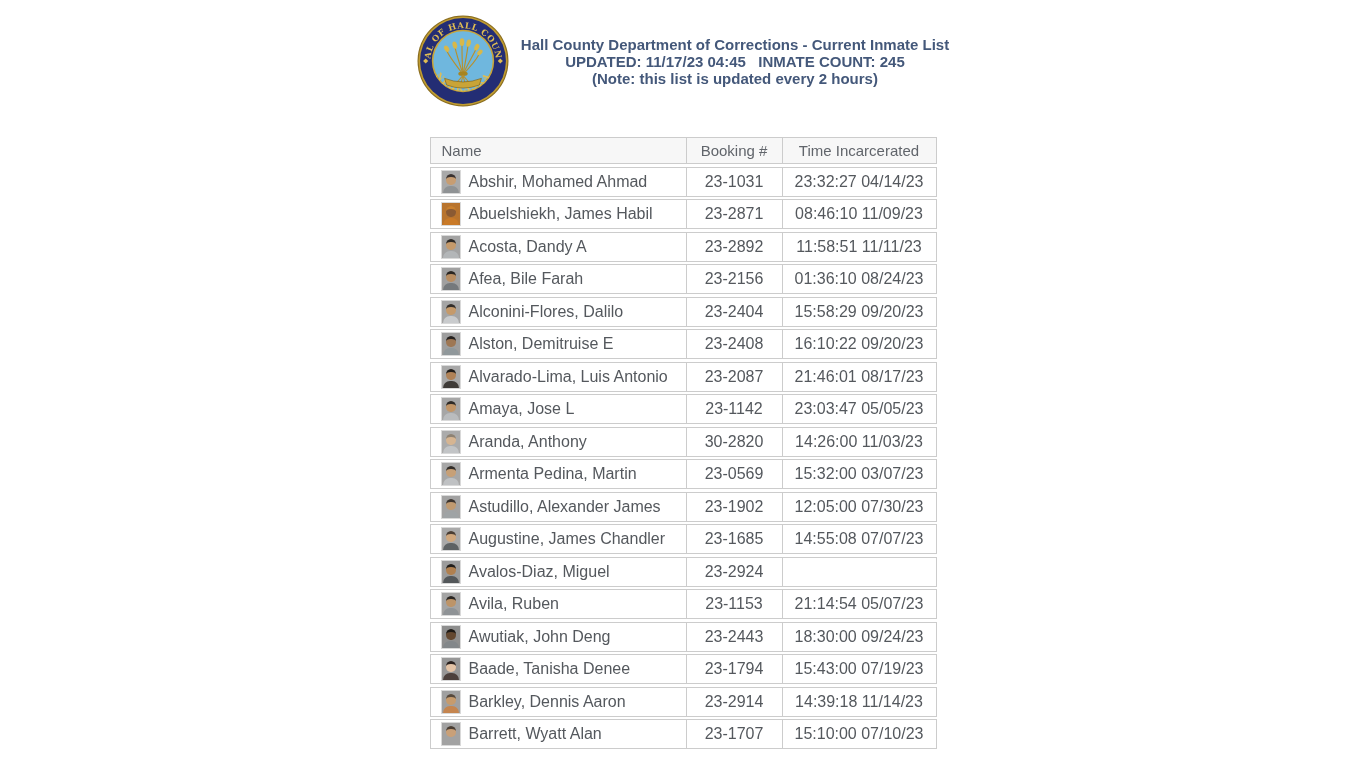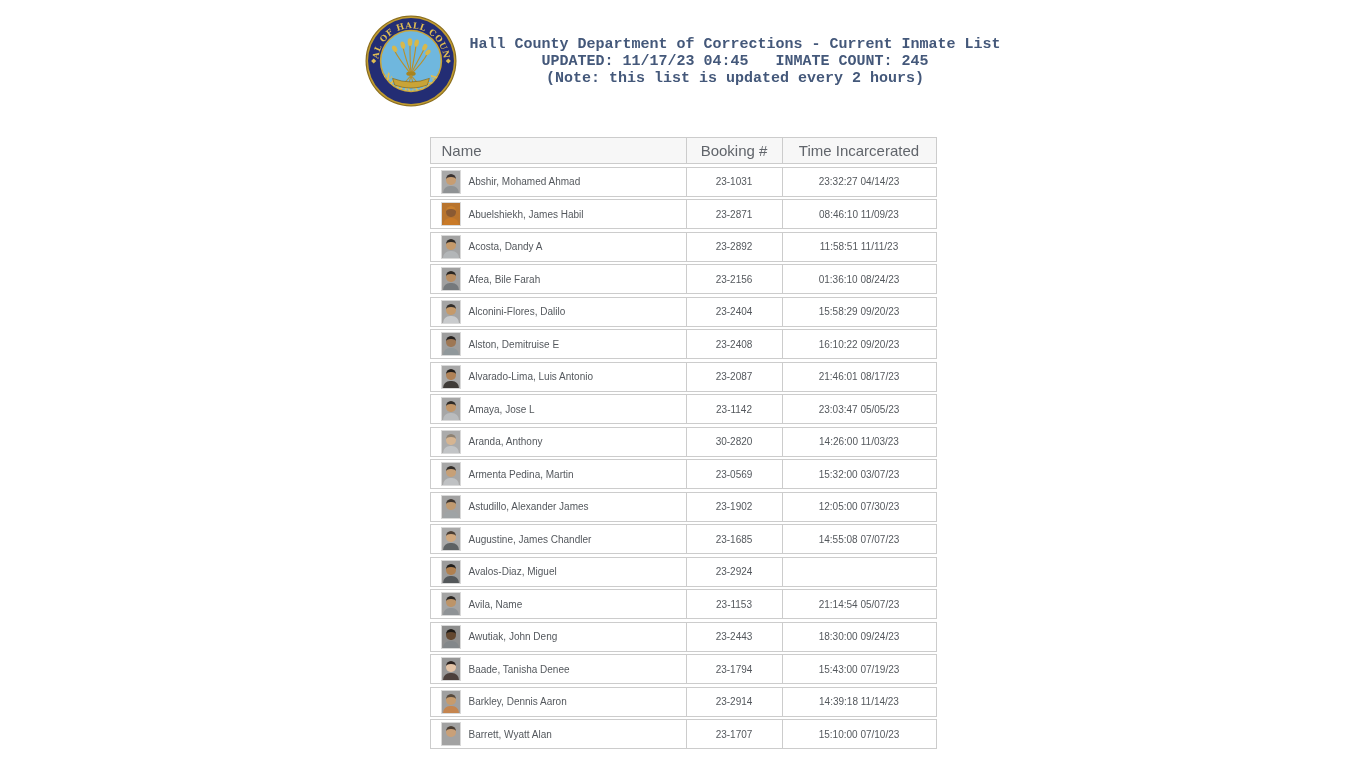--- a/index.html
+++ b/index.html
@@ -3,32 +3,32 @@
 <meta charset="utf-8">
 <style>
   * { margin:0; padding:0; box-sizing:border-box; }
   html,body { width:1366px; height:768px; overflow:hidden; background:var(--page_bg,#fff);
               font-family:"Liberation Sans", sans-serif; }
 
   
   .masthead { display:flex; justify-content:center; align-items:center;
               gap:12px; padding-top:15px; }
   .seal { width:92px; height:92px; flex:0 0 auto; }
-  .titles { text-align:center;font-family:Liberation Mono, monospace; }
+  .titles { text-align:center; }
   .titles div { white-space:pre; font-weight:bold; font-size:15px; line-height:17px;
                 color:var(--title,#44587a); }
 
   
   .table { width:507px; margin:30px auto 0 auto; }
   .thead { display:flex; height:27px; background:var(--table_header_bg,#f7f7f7);
            border:1px solid var(--table_border,#ccc); align-items:center;
            color:var(--table_header_text,#61656b); font-size:15px; }
   .trow  { display:flex; height:30px; border:1px solid var(--table_border,#ccc);
            margin-top:2.5px; background:#fff; align-items:center;
-           color:var(--table_text,#54585d); font-size:10px; }
+           color:var(--table_text,#54585d); font-size:16px; }
   .c-name    { width:255px; height:100%; display:flex; align-items:center; padding-left:11px; }
   .c-booking { width:97px;  height:100%; display:flex; align-items:center; justify-content:center;
                border-left:1px solid var(--table_border,#ccc);
                border-right:1px solid var(--table_border,#ccc); }
   .c-time    { flex:1; height:100%; display:flex; align-items:center; justify-content:center; }
 
   
   .thumb { position:relative; width:18px; height:22px; margin-right:9px; flex:0 0 auto;
            background:#a0a0a0; overflow:hidden; box-shadow:0 0 0 1px rgba(0,0,0,.15); }
   .head  { position:absolute; top:3px; left:4px; width:10px; height:11px;
@@ -254,21 +254,21 @@
     </div>
     <div class="c-booking">23-2924</div>
   </div>
 
   <div class="trow">
     <div class="c-name">
       <span class="thumb" style="background: rgb(164, 164, 164);">
         <span class="head" style="background: rgb(189, 148, 104); border-top-color: rgb(43, 39, 36);"></span>
         <span class="torso" style="background: rgb(143, 147, 150);"></span>
       </span>
-      <span class="nm">Avila, Name</span>
+      <span class="nm">Avila, Ruben</span>
     </div>
     <div class="c-booking">23-1153</div>
     <div class="c-time">21:14:54 05/07/23</div>
   </div>
 
   <div class="trow">
     <div class="c-name">
       <span class="thumb" style="background: rgb(142, 142, 142);">
         <span class="head" style="background: rgb(100, 72, 48); border-top-color: rgb(29, 25, 21);"></span>
         <span class="torso" style="background: rgb(131, 135, 138);"></span>

